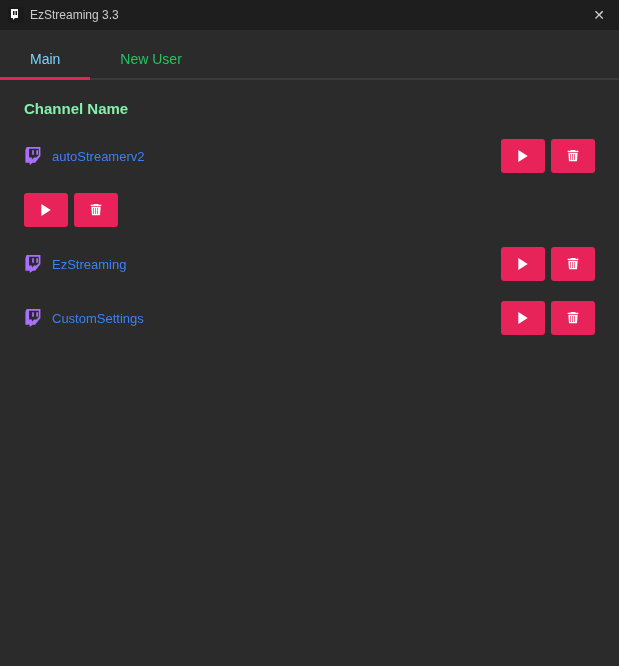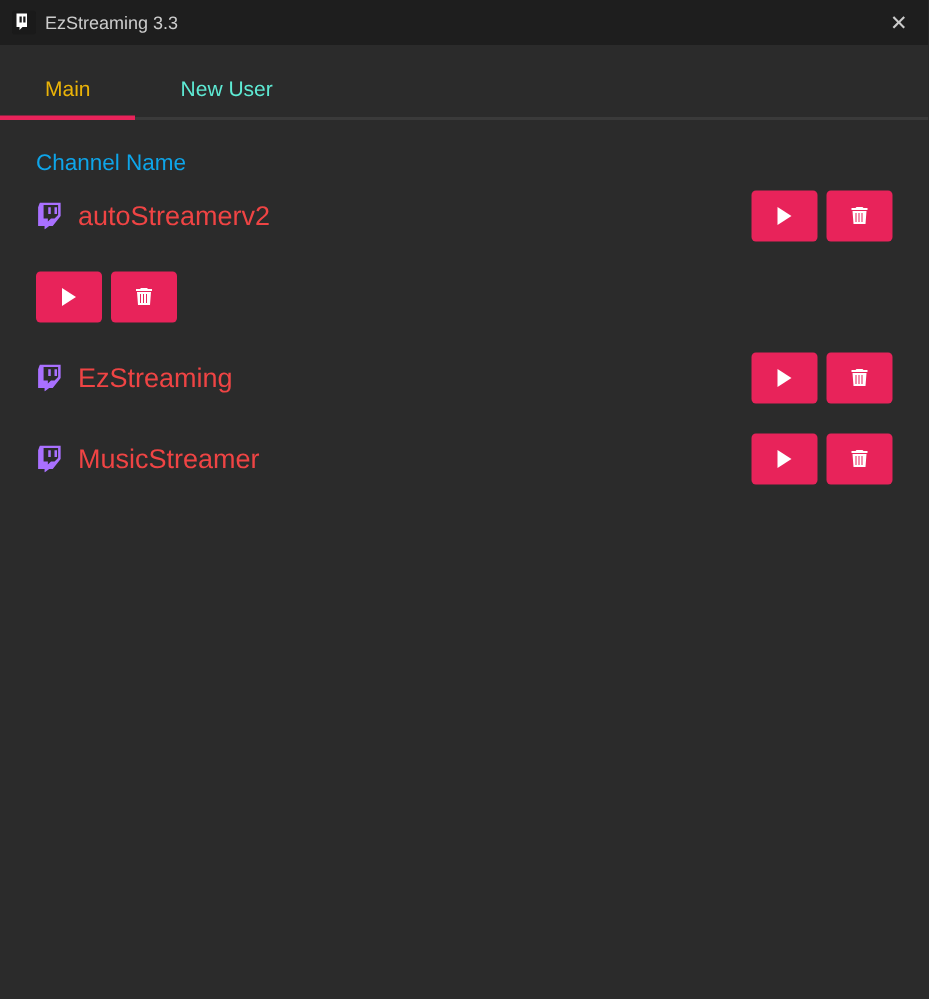--- a/index.html
+++ b/index.html
@@ -58,42 +58,43 @@
       display: flex;
       background: #2b2b2b;
       border-bottom: 2px solid #3a3a3a;
       height: 50px;
       align-items: flex-end;
     }
 
     .tab {
       padding: 10px 30px;
       font-size: 14px;
-      color: #5eead4;
+      color: #22c55e;
       cursor: pointer;
       position: relative;
       bottom: -2px;
       border-bottom: 3px solid transparent;
       text-decoration: none;
     }
 
     .tab.active {
-      color: #eab308;
+      color: #7dd3fc;
       border-bottom: 3px solid #e8235a;
     }
 
     
     .content {
       padding: 20px 24px;
     }
 
     .channel-name-header {
       font-size: 15px;
-      font-weight: normal;
-      color: #0ea5e9;
+      font-weight: bold;
+      color: #86efac;
+      margin-bottom: 12px;
     }
 
     
     .user-row {
       display: flex;
       align-items: center;
       justify-content: space-between;
       padding: 10px 0;
     }
 
@@ -111,22 +112,22 @@
       height: 20px;
     }
 
     .twitch-icon svg {
       width: 18px;
       height: 18px;
       fill: #a970ff;
     }
 
     .user-name {
-      font-size: 18px;
-      color: #ef4444;
+      font-size: 13px;
+      color: #3b82f6;
     }
 
     .user-actions {
       display: flex;
       gap: 6px;
     }
 
     .action-btn {
       width: 44px;
       height: 34px;
@@ -230,21 +231,21 @@
       </button>
     </div>
   </div>
       <div class="user-row">
     <div class="user-left">
       <span class="twitch-icon">
         <svg viewBox="0 0 24 24" xmlns="http://www.w3.org/2000/svg">
           <path d="M2.149 0L.537 4.119v16.836h5.731V24l4.119-3.045h3.164L20.567 12V0H2.149zm16.164 11.099l-3.165 3.045h-3.164l-2.776 2.776v-2.776H5.417V2.239h12.896v8.86zM15.104 4.179h2.239v6.12h-2.239V4.179zm-5.552 0h2.238v6.12H9.552V4.179z"></path>
         </svg>
       </span>
-      <span class="user-name">MusicStreamer</span>
+      <span class="user-name">CustomSettings</span>
     </div>
     <div class="user-actions">
       <button class="action-btn" title="Play">
         <svg viewBox="0 0 24 24">
               <polygon points="5,3 19,12 5,21"></polygon>
             </svg>
       </button>
       <button class="action-btn" title="Delete">
         <svg viewBox="0 0 24 24">
           <path d="M9 3h6l1 1h4v2H4V4h4zm-4 4h14l-1 13H6L5 7zm3 2v9h1V9H8zm3 0v9h1V9h-1zm3 0v9h1V9h-1z"></path>

